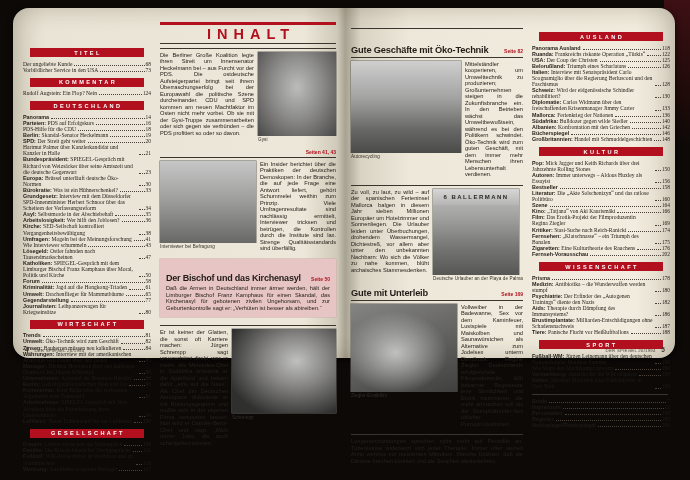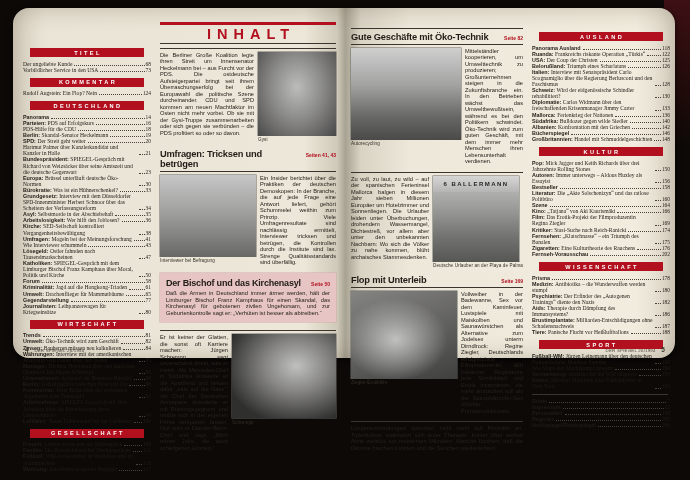--- a/index.html
+++ b/index.html
@@ -44,21 +44,21 @@
 
   
   .masthead{margin-bottom:4px;}
   .masthead-line{height:2.5px;background:#b2101f;}
   .masthead-title{
     text-align:center;color:#b2101f;font-weight:bold;font-size:14.5px;
     letter-spacing:6px;padding:1px 0 1px 6px;
   }
   .masthead-rule{height:1px;background:#3a342c;}
   .feature{margin-bottom:7px;}
-  .col3 .feature:first-child{border-top:1px solid #3a342c;padding-top:3px;}
+  .col3 .feature:first-child{border-top:1px solid #3a342c;padding-top:16px;}
   .feat-head{display:flex;align-items:baseline;}
   .feat-title{font-weight:bold;font-size:9.3px;letter-spacing:-0.2px;}
   .feat-page{margin-left:auto;color:#b2101f;font-weight:bold;font-size:5px;white-space:nowrap;padding-left:4px;}
   .feat-rule{height:1px;background:#3a342c;margin:1.5px 0 3px 0;}
   .feat-body{display:flex;gap:4px;}
   .feat-text{
     flex:1;margin:0;font-size:5.7px;line-height:6.5px;text-align:justify;
     color:#26211b;
   }
   .photo-wrap{flex:none;}
@@ -82,21 +82,21 @@
     background:radial-gradient(ellipse at 62% 38%,#c8bfae 0%,#8e8372 35%,#352e26 80%);}
   .photo-autorecycling{width:110px;height:92px;
     background:linear-gradient(180deg,#d5cfc0 0%,#aaa293 40%,#6e6658 75%,#50493d 100%);}
   .photo-mallorca{width:86px;height:86px;
     background:linear-gradient(180deg,#c9c2b2 0%,#a59d8d 35%,#7a7264 70%,#5c554a 100%);}
   .photo-erotik{width:106px;height:88px;
     background:radial-gradient(ellipse at 42% 55%,#c9bfae 0%,#a2978500 60%),
                linear-gradient(160deg,#8d8373 0%,#645b4e 60%,#453e34 100%);}
 
   .boxed{
-    background:#e6c5c4;padding:5px 6px 6px 6px;margin:2px 0 8px 0;
+    background:#e6c5c4;padding:14px 6px 6px 6px;margin:2px 0 8px 0;
     box-shadow:0 0 0 .5px #cfa9a8;
   }
   .boxed .feat-title{font-size:9px;}
   .boxed .feat-text{margin-top:2.5px;}
 
   .folio{position:absolute;bottom:5px;font-size:4.8px;color:#3a342c;letter-spacing:.2px;}
   .folio-left{left:12px;}
   .folio-right{right:10px;}
   .folio b{font-size:6.5px;}
   .folio .brand{margin:0 4px;font-size:4.4px;color:#4a4339;}
@@ -324,21 +324,20 @@
             <div class="feat-body">
               <p class="feat-text">Die Berliner Große Koalition legte ihren Streit um Innensenator Heckelmann bei – aus Furcht vor der PDS. Die ostdeutsche Aufsteigerpartei bringt seit ihrem Überraschungserfolg bei der Europawahl die politische Szene durcheinander. CDU und SPD kommen am neuen Machtfaktor im Osten nicht mehr vorbei. Ob sie mit der Gysi-Truppe zusammenarbeiten oder sich gegen sie verbünden – die PDS profitiert so oder so davon.</p>
               <div class="photo-wrap">
                 <div class="photo photo-gysi"></div>
                 <div class="caption">Gysi</div>
               </div>
             </div>
           </div>
           <div class="feature">
             <div class="feat-head">
-              <span class="feat-title">Umfragen: Tricksen und betrügen</span>
               <span class="feat-page">Seiten 41, 43</span>
             </div>
             <div class="feat-rule"></div>
             <div class="feat-body">
               <div class="photo-wrap">
                 <div class="photo photo-interview"></div>
                 <div class="caption">Interviewer bei Befragung</div>
               </div>
               <p class="feat-text">Ein Insider berichtet über die Praktiken der deutschen Demoskopen: In der Branche, die auf jede Frage eine Antwort liefert, gehört Schummelei weithin zum Prinzip. Viele Umfragenresultate sind nachlässig ermittelt, Interviewer tricksen und betrügen, die Kontrollen durch die Institute sind lax. Strenge Qualitätsstandards sind überfällig.</p>
             </div>
@@ -387,21 +386,21 @@
             <div class="photo-wrap">
               <div class="photo photo-mallorca">
                 <div class="photo-sign">6  BALLERMANN</div>
               </div>
               <div class="caption">Deutsche Urlauber an der Playa de Palma</div>
             </div>
           </div>
         </div>
         <div class="feature">
           <div class="feat-head">
-            <span class="feat-title">Flop mit Unterleib</span>
+            <span class="feat-title">Gute mit Unterleib</span>
             <span class="feat-page">Seite 169</span>
           </div>
           <div class="feat-rule"></div>
           <div class="feat-body">
             <div class="photo-wrap">
               <div class="photo photo-erotik"></div>
               <div class="caption">Ziegler-Erotikfilm</div>
             </div>
             <p class="feat-text">Vollweiber in der Badewanne, Sex vor dem Kaminfeuer, Lustspiele mit Maiskolben und Saunawürstchen als Alternative zum Jodelsex unterm Dirndlrock: Regine Ziegler, Deutschlands erfolgreichste Filmproduzentin, läßt bekannte Regisseure jene Sinnlichkeit und Erotik inszenieren, die mehr anmachen soll als der Stumpfdämpfer-Sex üblicher Pornoproduktionen.</p>
           </div>

